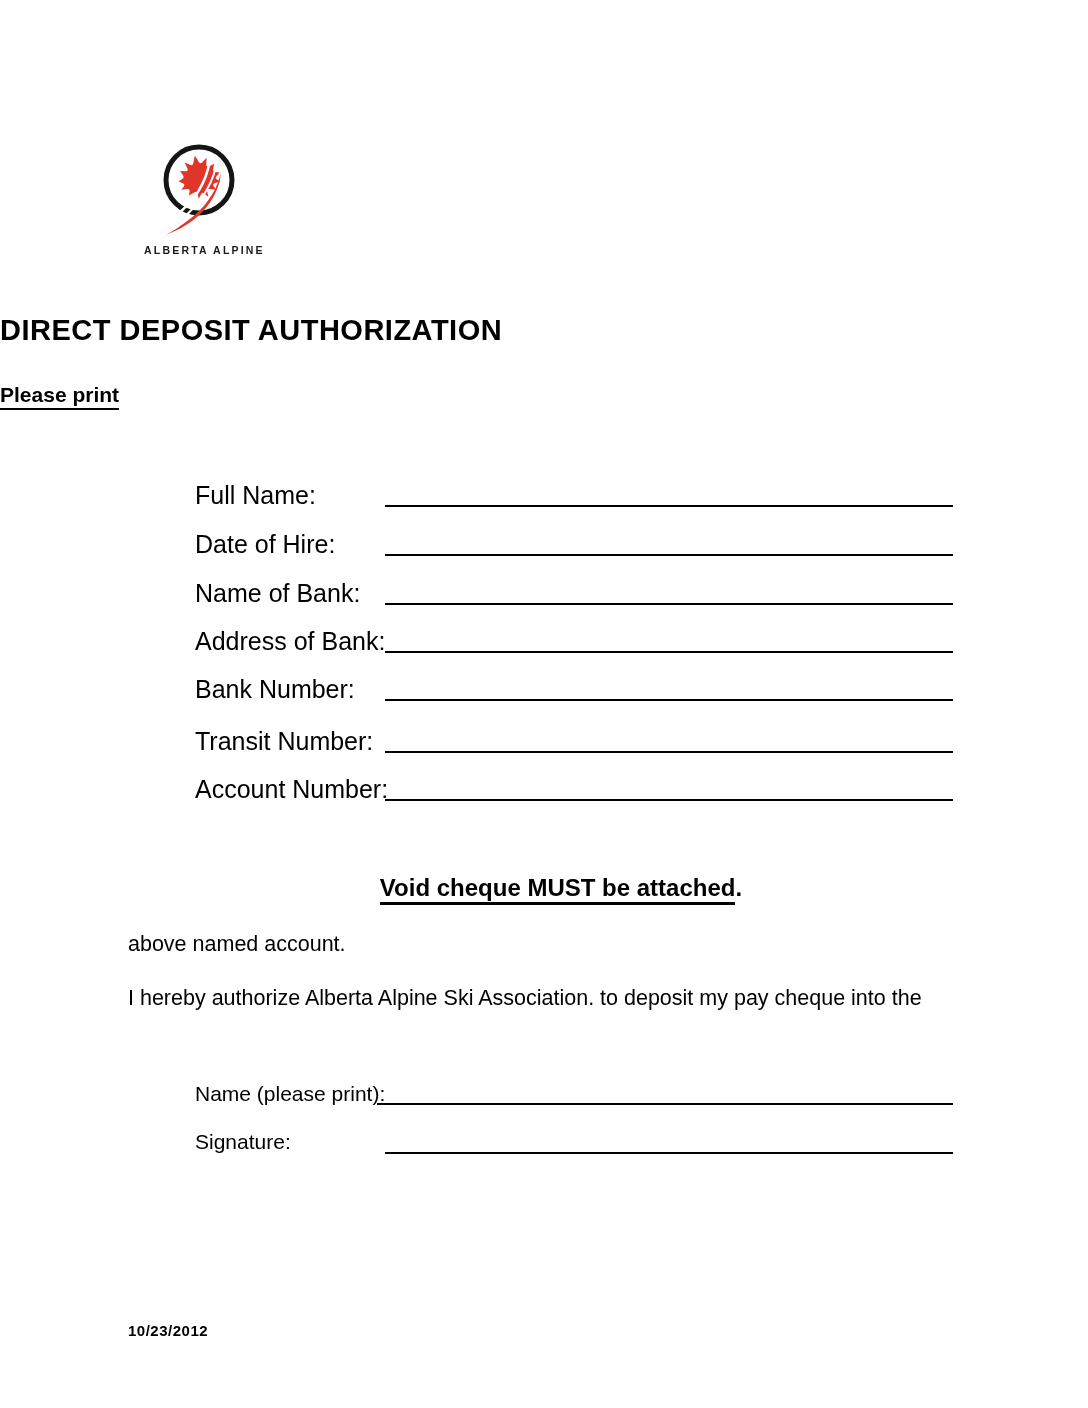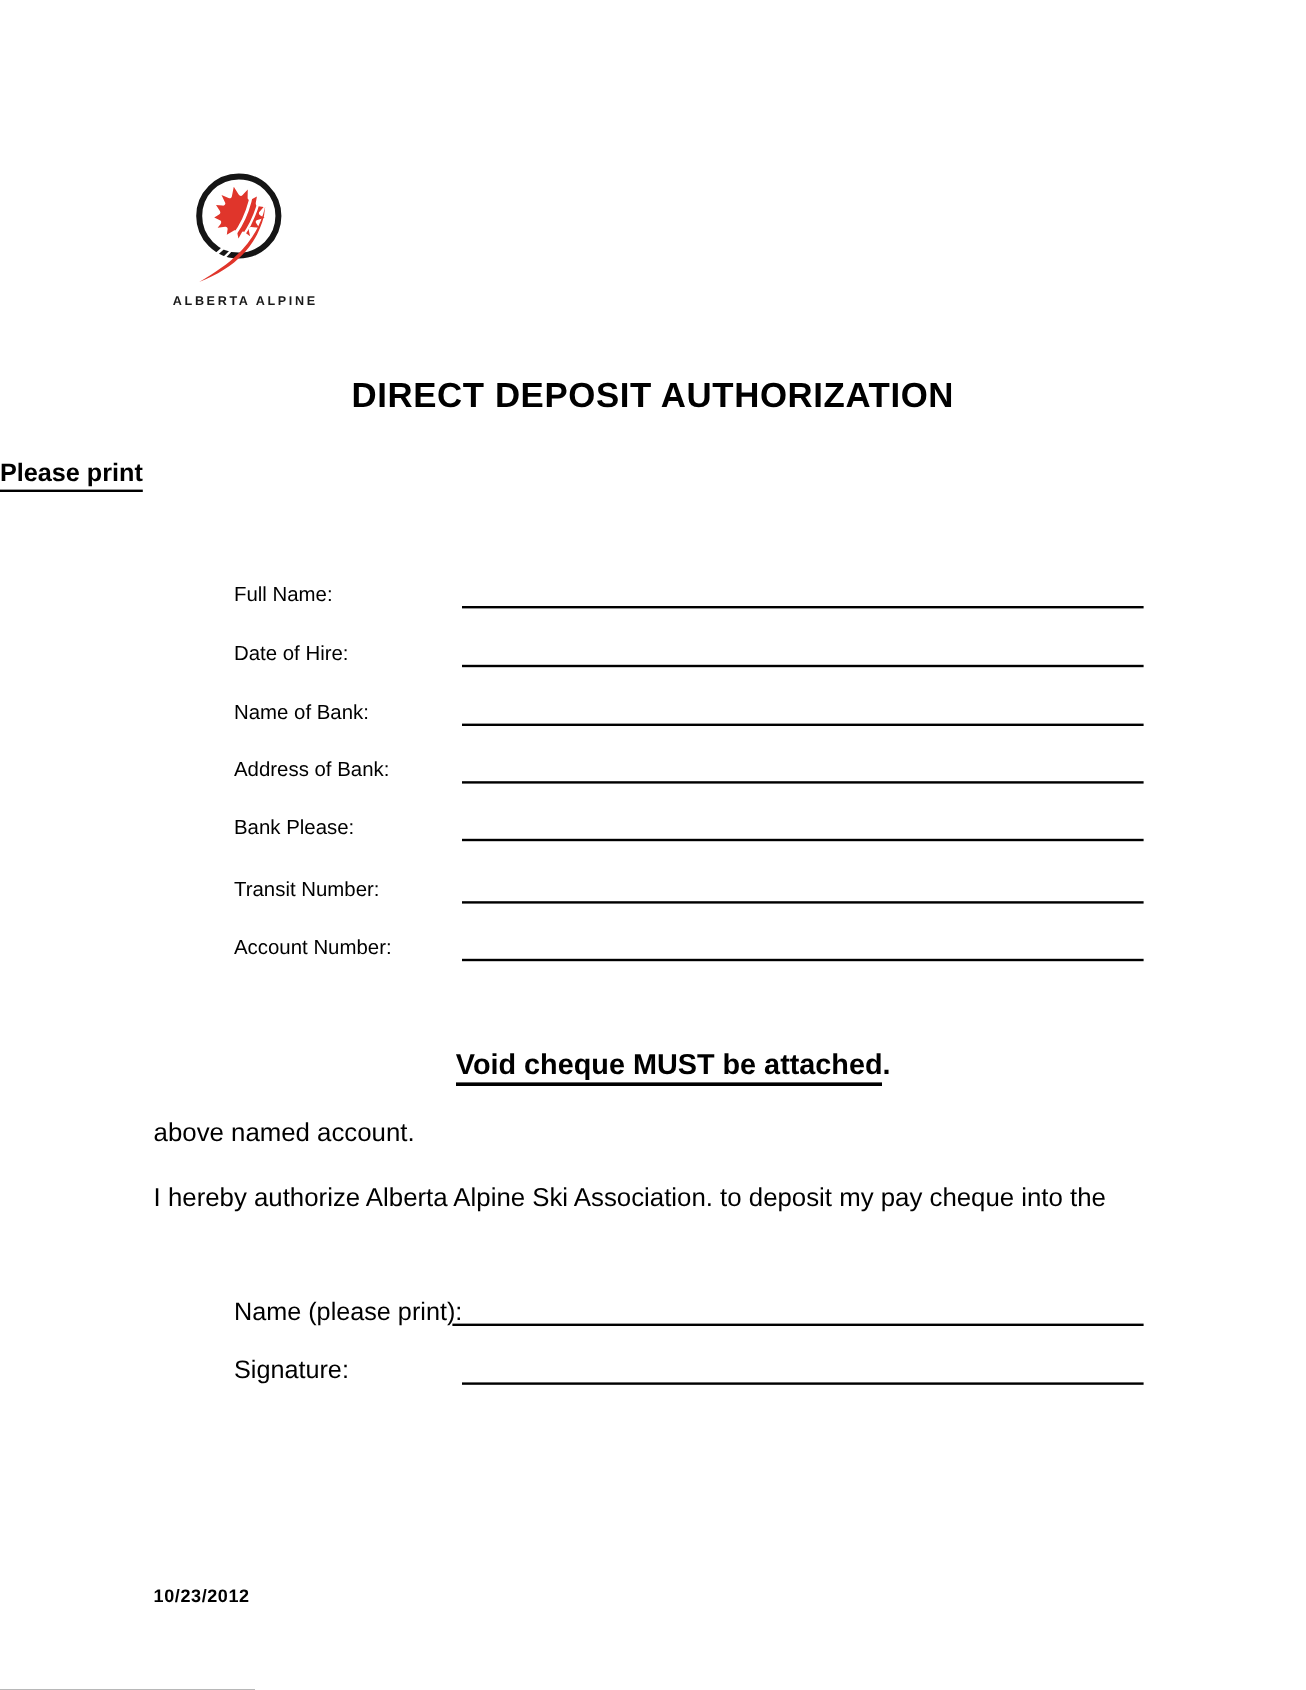--- a/index.html
+++ b/index.html
@@ -12,31 +12,31 @@
     color:#000;
     overflow:hidden;
   }
   .logo{position:absolute;left:144px;top:138px;width:110px;text-align:left;}
   .logo-text{
     margin-top:2px;font-size:10.5px;font-weight:bold;letter-spacing:2.2px;
     color:#1a1a1a;white-space:nowrap;
   }
   .title{
     position:absolute;left:0;top:314px;width:100%;margin:0;
-    text-align:center;font-size:29px;font-weight:bold;letter-spacing:0.5px;
+    font-size:29px;font-weight:bold;letter-spacing:0.5px;
   }
   .subtitle-wrap{position:absolute;left:0;top:383px;width:100%;}
   .subtitle{
     display:inline-block;font-size:21px;font-weight:bold;
     border-bottom:2px solid #000;padding-bottom:1px;
   }
   .frow{position:absolute;left:0;width:100%;height:24px;}
   .flabel{
     position:absolute;left:195px;top:0;
-    font-size:17px;line-height:21px;white-space:nowrap;
+    font-size:25px;line-height:21px;white-space:nowrap;
   }
   .fline{
     position:absolute;left:385px;width:568px;top:20px;height:0;
     border-top:2px solid #000;
   }
   .notice{
     position:absolute;left:0;top:874px;width:100%;text-align:center;
     font-size:24px;font-weight:bold;
   }
   .notice-u{border-bottom:3px solid #000;padding-bottom:1px;margin-left:34px;}
@@ -86,21 +86,21 @@
   </div>
   <div class="frow" style="top:583px">
     <span class="flabel">Name of Bank:</span>
     <span class="fline"></span>
   </div>
   <div class="frow" style="top:631px">
     <span class="flabel">Address of Bank:</span>
     <span class="fline"></span>
   </div>
   <div class="frow" style="top:679px">
-    <span class="flabel">Bank Please:</span>
+    <span class="flabel">Bank Number:</span>
     <span class="fline"></span>
   </div>
   <div class="frow" style="top:731px">
     <span class="flabel">Transit Number:</span>
     <span class="fline"></span>
   </div>
   <div class="frow" style="top:779px">
     <span class="flabel">Account Number:</span>
     <span class="fline"></span>
   </div>

